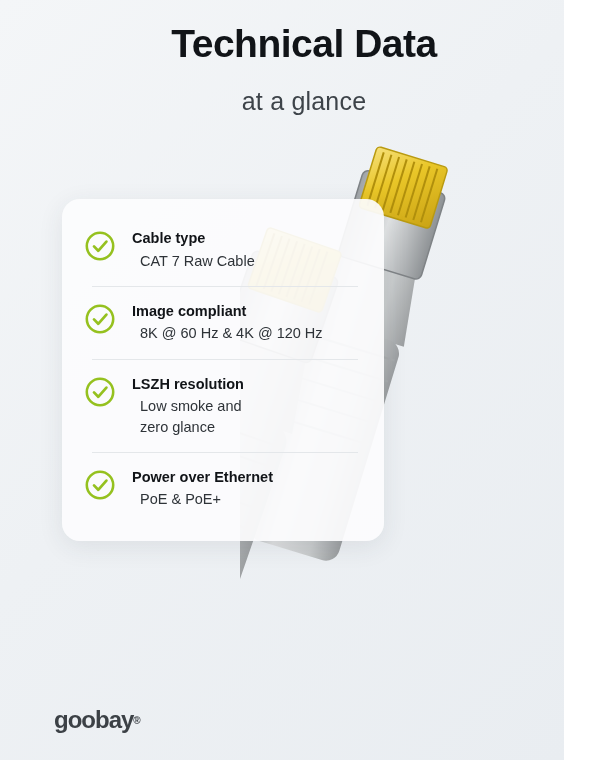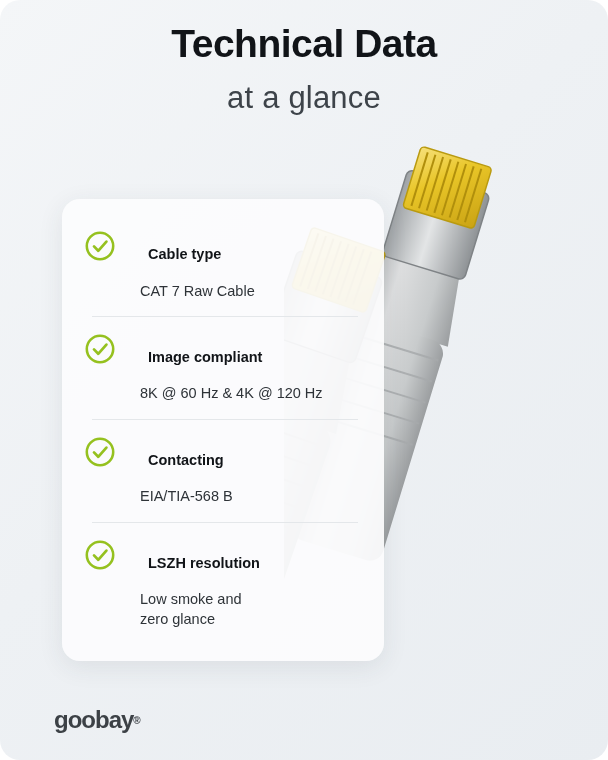--- a/index.html
+++ b/index.html
@@ -8,48 +8,47 @@
   }
   body {
     width: 608px;
     height: 760px;
     font-family: "Liberation Sans", sans-serif;
     background: #ffffff;
     overflow: hidden;
   }
   #page {
     position: relative;
-    width: 608px;
+    width: 564px;
     height: 760px;
     background: linear-gradient(135deg, #f4f6f8 0%, #eef1f4 45%, #e9edf1 100%);
     overflow: hidden;
-    border-radius: 20px;
   }
 
   
   .header {
     position: absolute;
     top: 22px;
     left: 0;
     width: 608px;
     text-align: center;
   }
   .title {
     font-size: 39px;
     font-weight: bold;
     color: #111418;
     letter-spacing: -0.5px;
     line-height: 1.15;
     margin: 0;
   }
   .subtitle {
-    font-size: 31px;
+    font-size: 25px;
     color: #3d4349;
     font-weight: normal;
-    margin: 13px 0 0 0;
+    margin: 20px 0 0 0;
     letter-spacing: 0.2px;
   }
 
   
   .cable-art {
     position: absolute;
     right: -6px;
     top: 130px;
     width: 330px;
     height: 630px;
@@ -92,21 +91,21 @@
     margin-top: 2px;
   }
   .spec-text {
     padding-top: 1px;
   }
   .spec-label {
     font-size: 14.5px;
     font-weight: bold;
     color: #111418;
     line-height: 1.35;
-    margin: 16px;
+    margin: 0;
   }
   .spec-value {
     font-size: 14.5px;
     color: #2e3338;
     line-height: 1.4;
     margin: 2px 0 0 8px;
     white-space: pre-line;
   }
 
   
@@ -247,43 +246,43 @@
       <svg class="check" viewBox="0 0 40 40">
         <circle cx="20" cy="20" r="16.5" fill="none" stroke="#95c11f" stroke-width="3.2"></circle>
         <path d="M12.5 20.5 L17.8 26 L28 14.5" fill="none" stroke="#95c11f" stroke-width="3.4" stroke-linecap="round" stroke-linejoin="round"></path>
       </svg>
       <div class="spec-text">
         <p class="spec-label">Image compliant</p>
         <p class="spec-value">8K @ 60 Hz &amp; 4K @ 120 Hz</p>
       </div>
     </div>
 
-    <div class="spec-row">
-      <svg class="check" viewBox="0 0 40 40">
-        <circle cx="20" cy="20" r="16.5" fill="none" stroke="#95c11f" stroke-width="3.2"></circle>
-        <path d="M12.5 20.5 L17.8 26 L28 14.5" fill="none" stroke="#95c11f" stroke-width="3.4" stroke-linecap="round" stroke-linejoin="round"></path>
-      </svg>
-      <div class="spec-text">
-        <p class="spec-label">Contacting</p>
-        <p class="spec-value">EIA/TIA-568 B</p>
-      </div>
-    </div>
 
     <div class="spec-row">
       <svg class="check" viewBox="0 0 40 40">
         <circle cx="20" cy="20" r="16.5" fill="none" stroke="#95c11f" stroke-width="3.2"></circle>
         <path d="M12.5 20.5 L17.8 26 L28 14.5" fill="none" stroke="#95c11f" stroke-width="3.4" stroke-linecap="round" stroke-linejoin="round"></path>
       </svg>
       <div class="spec-text">
         <p class="spec-label">LSZH resolution</p>
         <p class="spec-value">Low smoke and
 zero glance</p>
       </div>
     </div>
 
+    <div class="spec-row">
+      <svg class="check" viewBox="0 0 40 40">
+        <circle cx="20" cy="20" r="16.5" fill="none" stroke="#95c11f" stroke-width="3.2"></circle>
+        <path d="M12.5 20.5 L17.8 26 L28 14.5" fill="none" stroke="#95c11f" stroke-width="3.4" stroke-linecap="round" stroke-linejoin="round"></path>
+      </svg>
+      <div class="spec-text">
+        <p class="spec-label">Power over Ethernet</p>
+        <p class="spec-value">PoE &amp; PoE+</p>
+      </div>
+    </div>
 
   </div>
 
   <div class="logo">
     <span class="logo-text">goobay</span>
     <span class="logo-reg">®</span>
   </div>
 
 </div>
 

